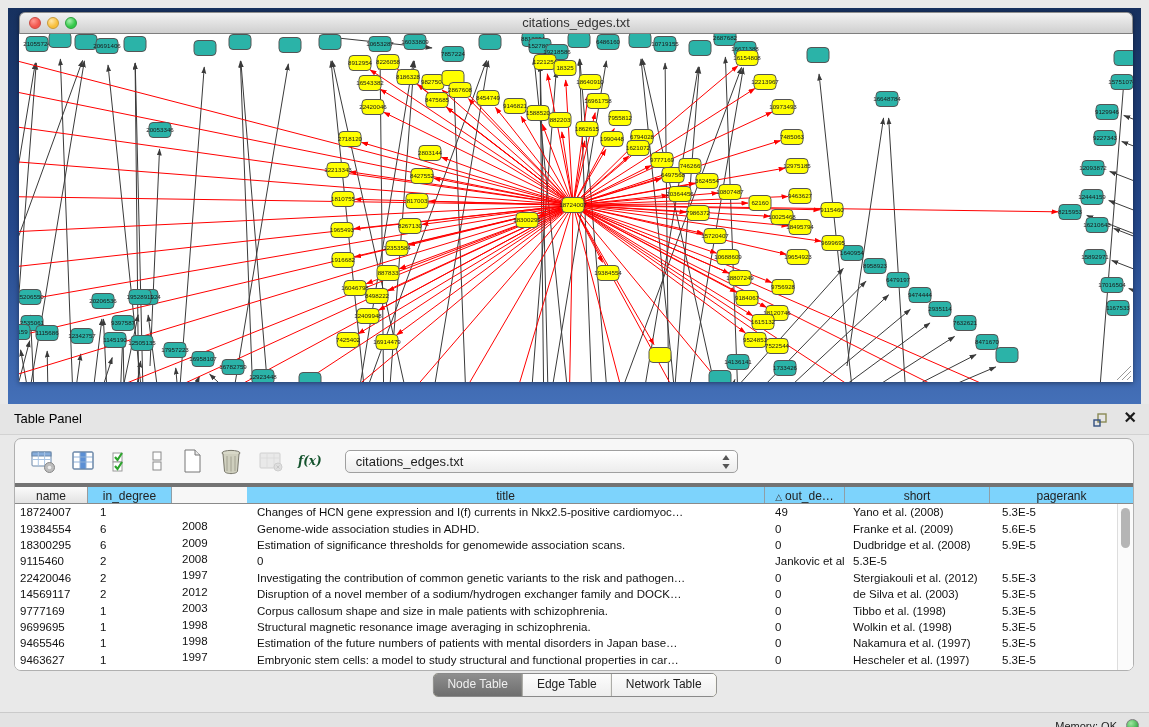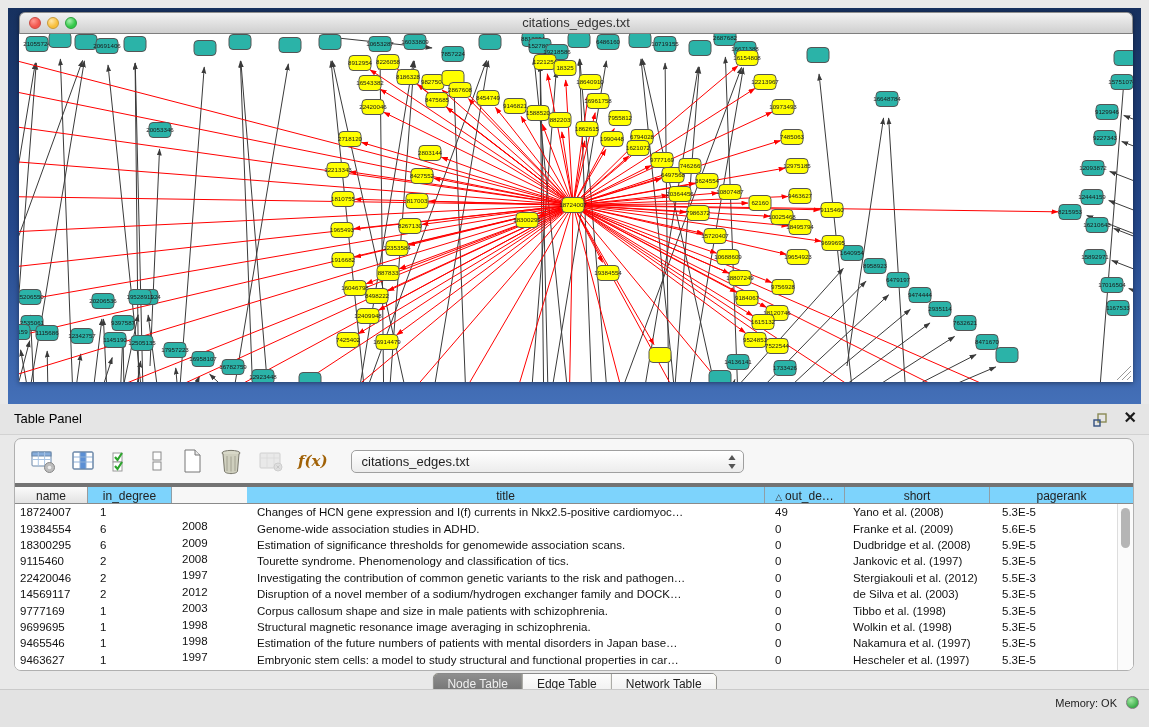--- a/index.html
+++ b/index.html
@@ -28,21 +28,21 @@
     border-bottom:1px solid #d2d2d2;box-sizing:border-box;}
   .tp-title{position:absolute;left:14px;top:7px;font-size:13px;color:#000000;}
   .tp-float{position:absolute;right:40px;top:7px;width:18px;height:18px;cursor:pointer;}
   .tp-close{position:absolute;right:12px;top:4px;font-size:16px;font-weight:bold;color:#1a1a1a;cursor:pointer;}
 
   .table-container{position:absolute;left:14px;top:438px;width:1120px;height:233px;
     background:#f7f7f7;border:1px solid #b0b0b0;border-radius:7px;overflow:hidden;box-sizing:border-box;}
   .toolbar{height:44px;display:flex;align-items:center;padding-left:8px;}
   .tbtn{background:none;border:none;padding:2px;margin:0 5px;cursor:pointer;height:32px;display:flex;align-items:center;}
   .tbtn.disabled{opacity:.45;}
-  .fx{font-family:"DejaVu Serif",serif;font-style:italic;font-weight:bold;font-size:15px;color:#a16207;}
+  .fx{font-family:"DejaVu Serif",serif;font-style:italic;font-weight:bold;font-size:12px;color:#14532d;}
   .dropdown{margin-left:16px;width:393px;height:23px;border:1px solid #9f9f9f;border-radius:5px;
     background:linear-gradient(#ffffff,#ececec);display:flex;align-items:center;position:relative;
     font-size:13px;color:#222;padding-left:10px;box-sizing:border-box;cursor:pointer;}
   .dropdown .stepper{position:absolute;right:6px;top:3px;}
 
   .thead{display:flex;height:21px;border-top:4px solid #737373;border-bottom:1px solid #8a8a8a;box-sizing:border-box;}
   .th{font-size:12px;color:#222;text-align:center;line-height:19px;background:#7dd3fc;
     border-right:1px solid #8f9ea6;box-sizing:border-box;overflow:hidden;white-space:nowrap;}
   .th.first{background:linear-gradient(#fbfbfb,#e3e3e3);border-right-color:#9a9a9a;}
   .th .sort{font-size:9px;margin-right:3px;color:#333;}
@@ -66,21 +66,21 @@
   .vscroll{position:absolute;right:0;top:65px;bottom:0;width:15px;background:#fbfbfb;border-left:1px solid #ddd;}
   .vscroll .thumb{position:absolute;left:3px;top:4px;width:9px;height:40px;border-radius:5px;background:#b5b5b5;}
 
   .tabs{position:absolute;left:50%;top:673px;transform:translateX(-50%);display:flex;height:22px;
     border:1px solid #8a8a8a;border-radius:5px;overflow:hidden;background:#fef9c3;}
   .tab{font-size:12px;color:#222;line-height:20px;padding:0 14px;border-left:1px solid #a5a5a5;cursor:pointer;
     background:linear-gradient(#fdfdfd,#eee);}
   .tab:first-child{border-left:none;}
   .tab.active{background:linear-gradient(#8e8e8e,#6e6e6e);color:#f0f0f0;}
 
-  .statusbar{position:absolute;left:0;bottom:0;width:1149px;height:38px;background:#e3e3e3;
+  .statusbar{position:absolute;left:0;bottom:0;width:1149px;height:15px;background:#e3e3e3;
     border-top:1px solid #cacaca;box-sizing:border-box;}
   .mem{position:absolute;right:32px;top:7px;font-size:11px;color:#222;}
   .memdot{position:absolute;right:10px;top:6px;width:13px;height:13px;border-radius:50%;
     background:radial-gradient(circle at 35% 30%,#9fe8a0,#3cae4a 70%);border:1px solid #7c7c7c;box-sizing:border-box;}
 </style>
 </head>
 <body>
 
 <div class="screen">
 
@@ -920,21 +920,20 @@
           <div class="td">2008</div>
           <div class="td">Estimation of significance thresholds for genomewide association scans.</div>
           <div class="td">0</div>
           <div class="td">Dudbridge et al. (2008)</div>
           <div class="td">5.9E-5</div>
         </div>
         <div class="tr">
           <div class="td">9115460</div>
           <div class="td">2</div>
           <div class="td">1997</div>
-          <div class="td">Tourette syndrome. Phenomenology and classification of tics.</div>
           <div class="td">0</div>
           <div class="td">Jankovic et al. (1997)</div>
           <div class="td">5.3E-5</div>
         </div>
         <div class="tr">
           <div class="td">22420046</div>
           <div class="td">2</div>
           <div class="td">2012</div>
           <div class="td">Investigating the contribution of common genetic variants to the risk and pathogen…</div>
           <div class="td">0</div>

